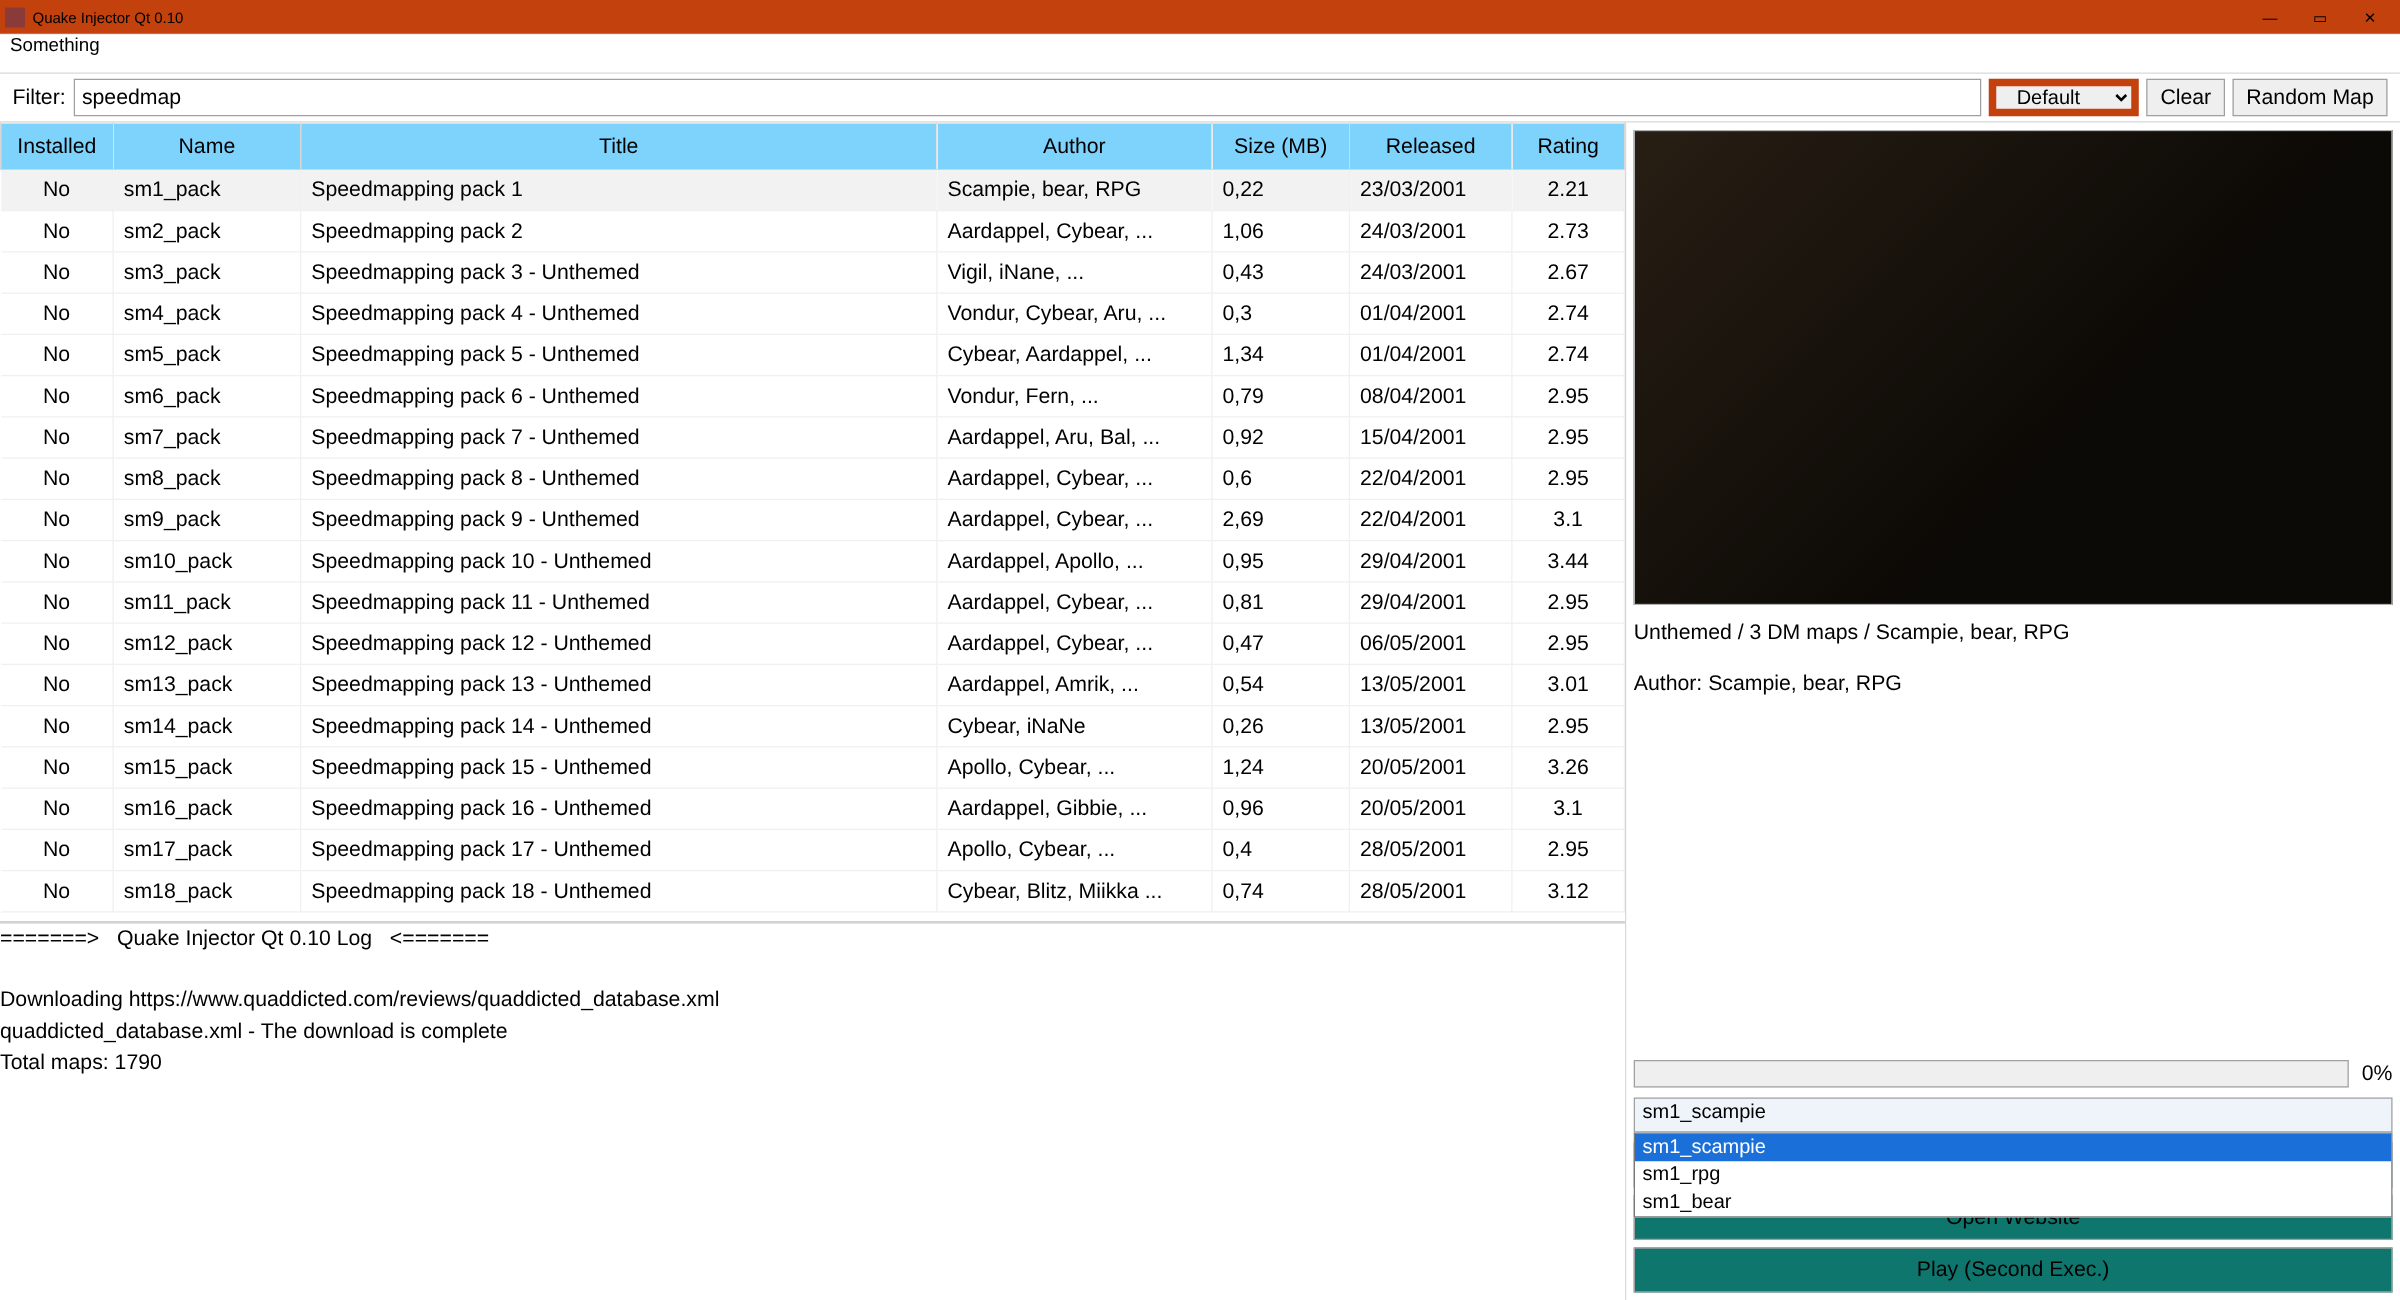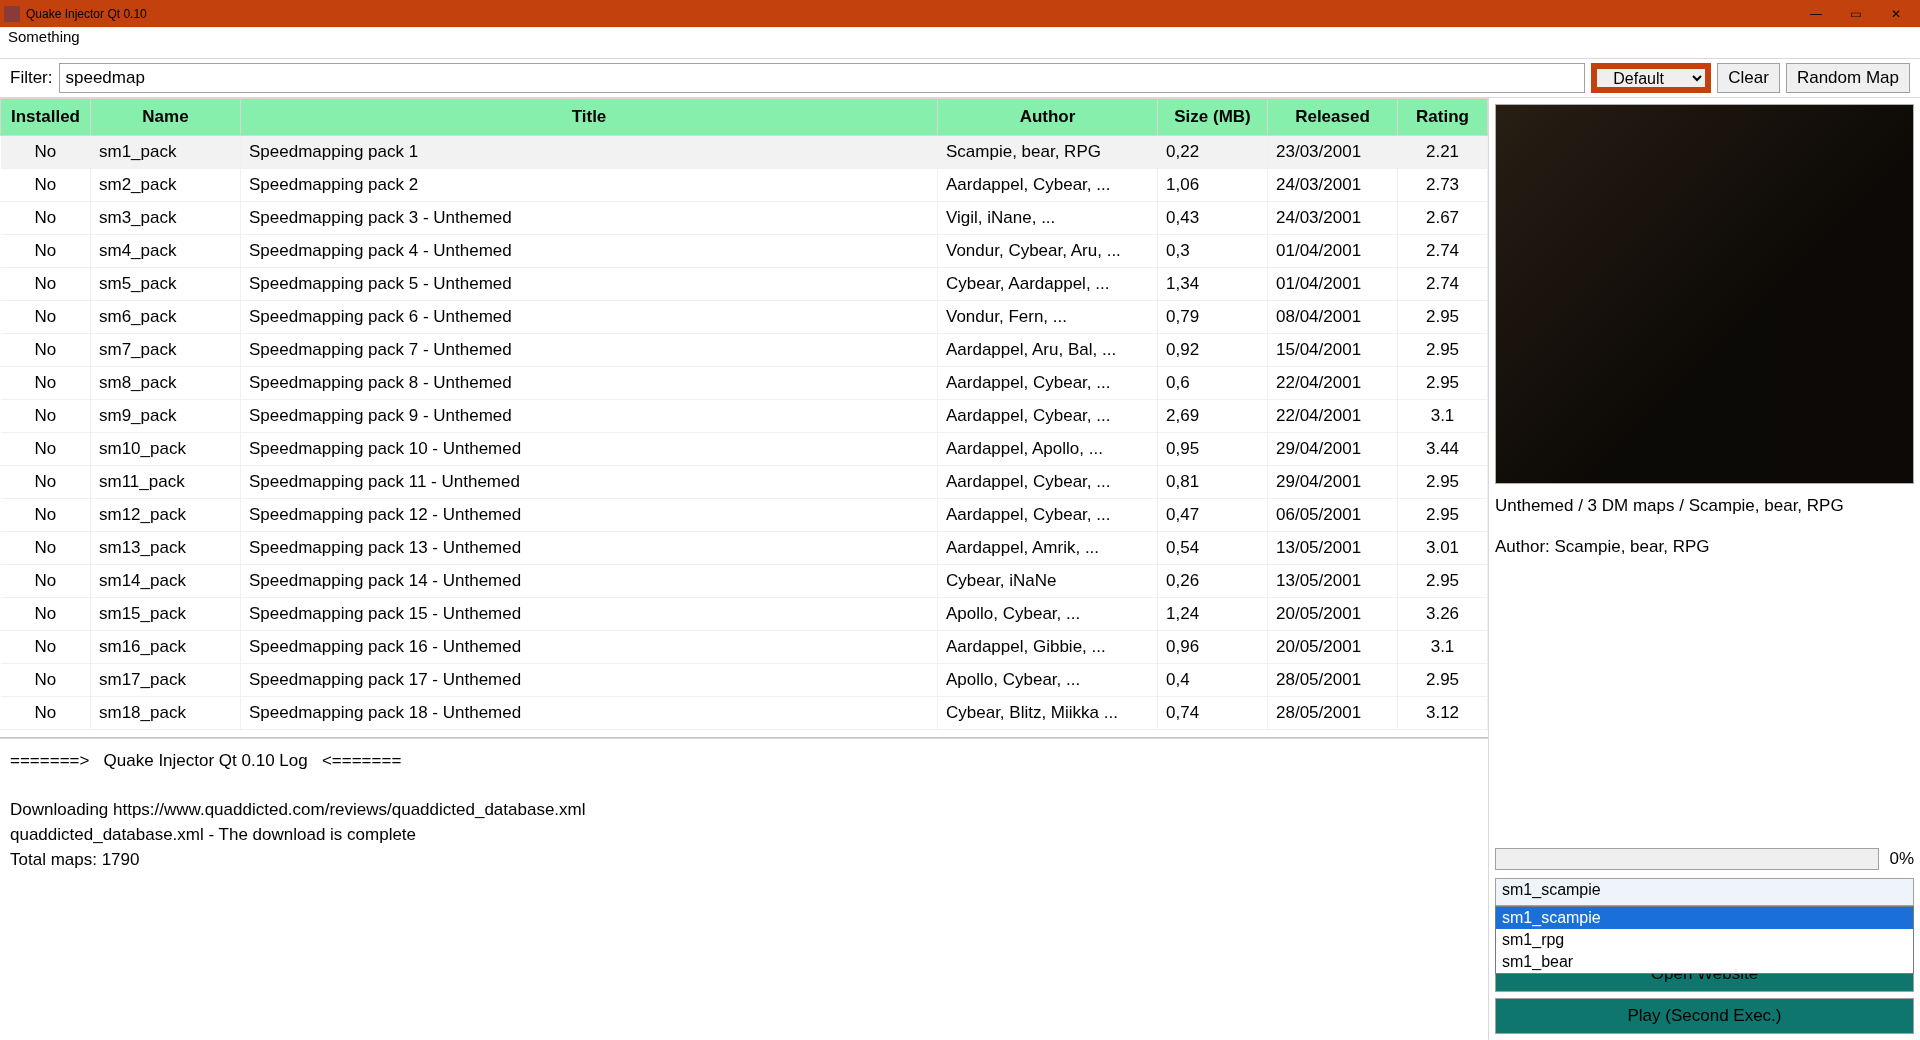--- a/index.html
+++ b/index.html
@@ -14,38 +14,38 @@
   .menubar { height: 30px; display:flex; align-items:flex-start; padding: 0 8px; font-size:15px; }
   
   .toolbar { height: 40px; display:flex; align-items:center; padding: 4px 10px; gap: 6px; border-top:1px solid #d9d9d9; border-bottom:1px solid #d9d9d9; }
   .toolbar label { font-size: 17px; }
   .toolbar input.filter { flex:1; height: 30px; padding: 2px 6px; font-size:17px; border:1px solid #a0a0a0; background:#fff; }
   .toolbar select.sort { width: 120px; height: 30px; font-size:16px; border:6px solid #c2410c; background:#efefef;padding-left:12px; }
   .toolbar button.tbtn { height: 30px; padding: 0 10px; font-size:17px; border:1px solid #a0a0a0; background:#efefef; cursor:pointer; }
   
   .main { display:flex; height: calc(1040px - 28px - 30px - 40px); }
   .left  { flex: 1; display:flex; flex-direction:column; min-width:0; }
-  .right { width: 432px; display:flex; flex-direction:column; border-left:1px solid #d9d9d9; padding: 6px; gap:8px; }
+  .right { width: 620px; display:flex; flex-direction:column; border-left:1px solid #d9d9d9; padding: 6px; gap:8px; }
   
   .table-wrap { flex: 0 0 auto; height: 640px; overflow-y:scroll; border-bottom:1px solid #c0c0c0; position:relative; }
   table.maps { width: 100%; border-collapse: collapse; table-layout: fixed; }
-  table.maps th { font-size: 17px; font-weight: 700; text-align:center; padding: 8px 6px; background:#86efac; border:1px solid #d6d6d6; position:sticky; top:0; }
+  table.maps th { font-size: 17px; font-weight: 400; text-align:center; padding: 8px 6px; background:#7dd3fc; border:1px solid #d6d6d6; position:sticky; top:0; }
   table.maps td { font-size: 17px; padding: 6px 8px; border-right:1px solid #f0f0f0; border-bottom:1px solid #f0f0f0; white-space:nowrap; overflow:hidden; text-overflow:ellipsis; }
   table.maps td.center { text-align:center; }
   table.maps tr.sel td { background:#f2f2f2; }
   
   colgroup .c-installed { width: 90px; }
   colgroup .c-name      { width: 150px; }
   colgroup .c-title     { width: auto; }
   colgroup .c-author    { width: 220px; }
   colgroup .c-size      { width: 110px; }
   colgroup .c-released  { width: 130px; }
   colgroup .c-rating    { width: 90px; }
   
-  .log { flex:1; padding: 10px; font-family: inherit; font-size: 17px; line-height: 1.45; overflow:auto; white-space:pre-wrap; border-top:1px solid #d9d9d9; }
+  .log { flex:1; font-family: inherit; font-size: 17px; line-height: 1.45; overflow:auto; white-space:pre-wrap; border-top:1px solid #d9d9d9; }
   
   .preview { height: 380px; background: #1a140d; border:1px solid #b0b0b0; position:relative; overflow:hidden; }
   .preview::before { content:''; position:absolute; inset:0; background:
      linear-gradient(135deg, rgba(80,60,40,0.25), rgba(10,8,5,0.9) 60%); }
   .desc { font-size:17px; line-height:1.6; flex:1; }
   .desc p { margin-bottom: 14px; }
   .progress-row { display:flex; align-items:center; gap:10px; }
   .progress { flex:1; height:22px; border:1px solid #a0a0a0; background:#efefef; }
   .progress-pct { font-size:17px; }
   .map-select-wrap { position:relative; }

